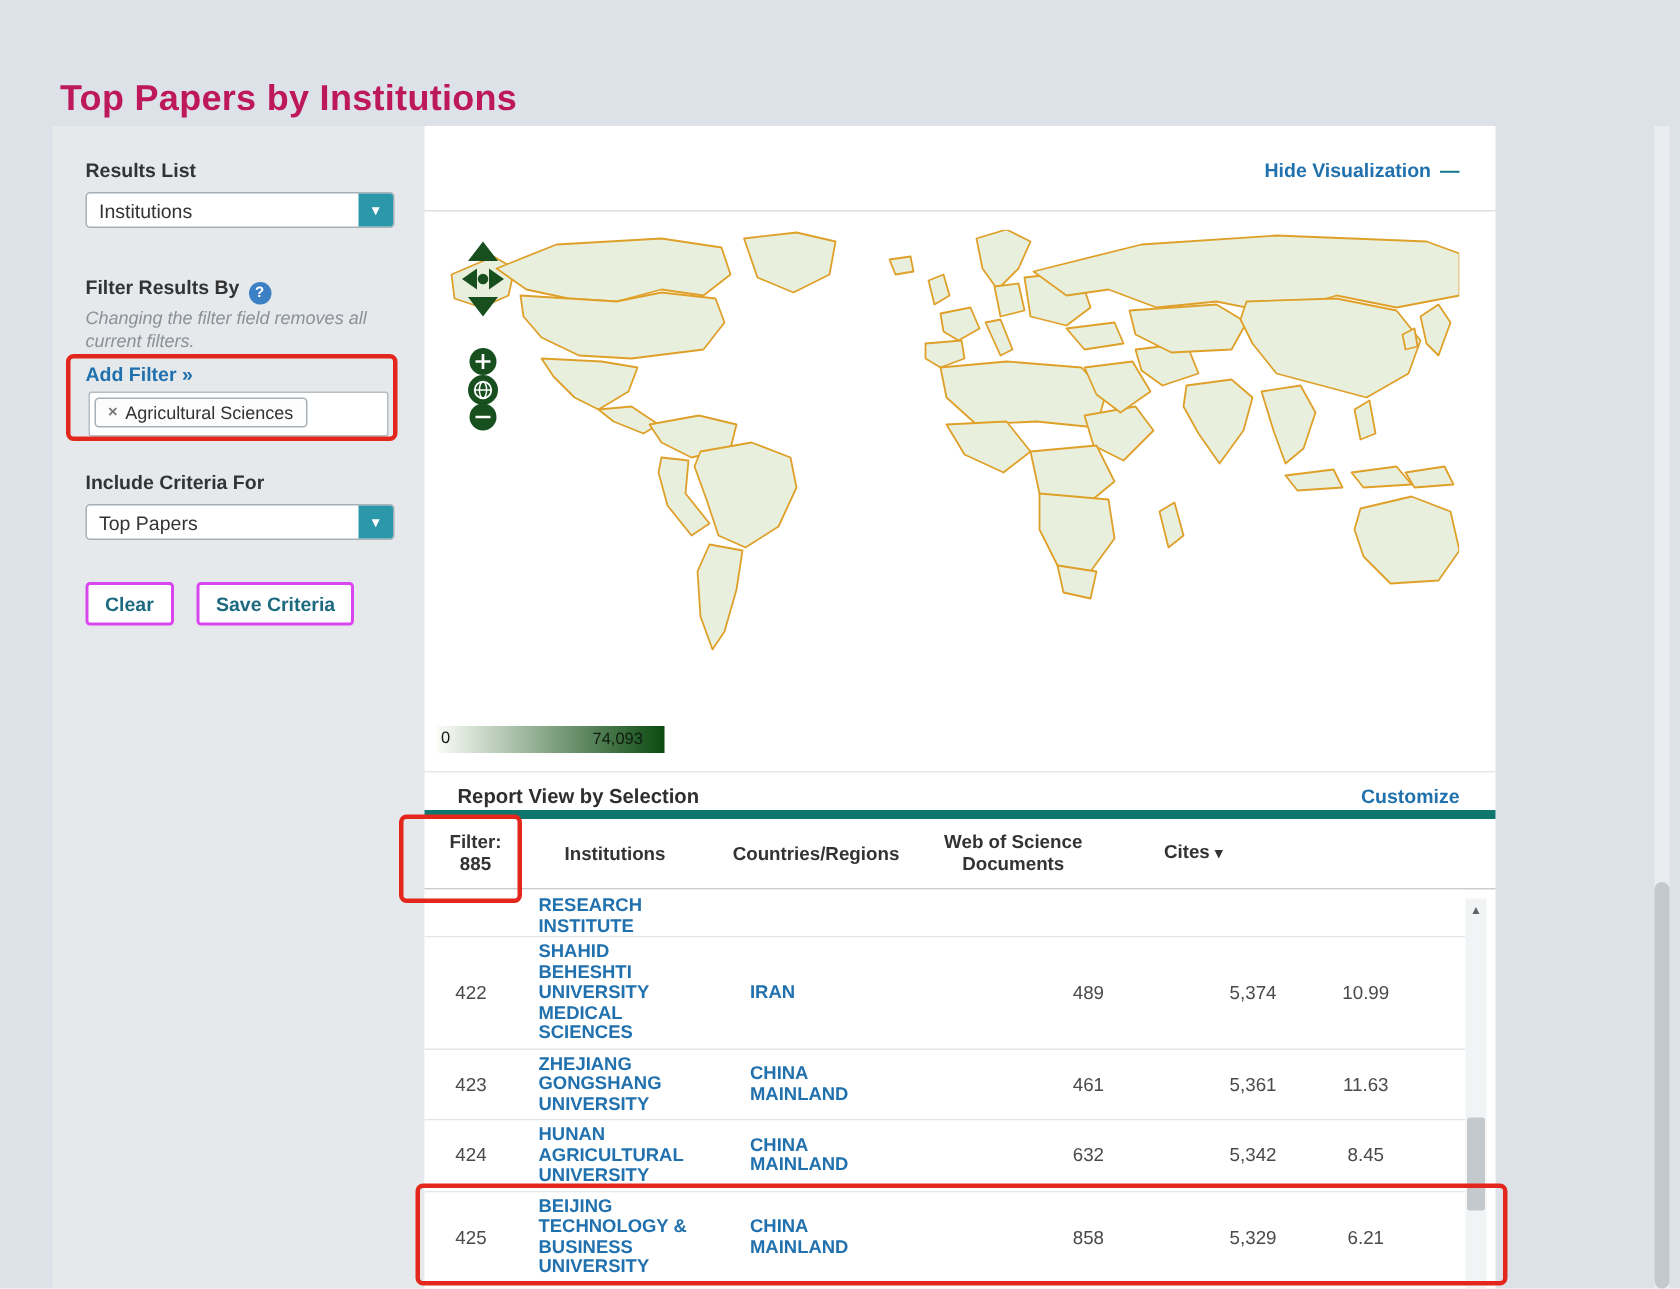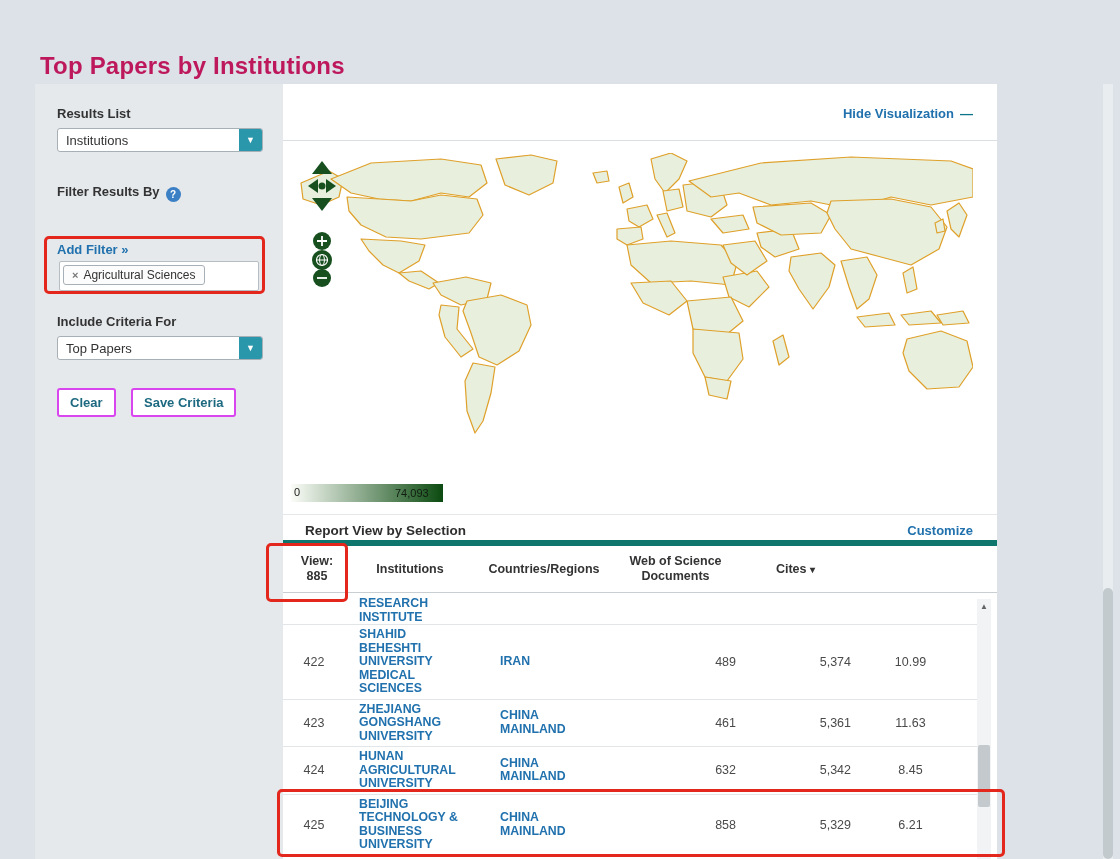--- a/index.html
+++ b/index.html
@@ -96,20 +96,21 @@
 <aside class="sidebar">
   <div class="sb-label lbl-results">Results List</div>
   <div class="dropdown dd1">
     <span class="val">Institutions</span>
     <span class="dbtn">▼</span>
   </div>
 
   <div class="sb-label lbl-filter">
     <span>Filter Results By</span><span class="help-icon">?</span>
   </div>
+  <div class="note">Changing the filter field removes all current filters.</div>
   <a class="add-filter">Add Filter »</a>
   <div class="filter-field">
     <span class="tag">
       <span class="x">×</span>
       <span>Agricultural Sciences</span>
     </span>
   </div>
 
   <div class="sb-label lbl-include">Include Criteria For</div>
   <div class="dropdown dd2">
@@ -196,21 +197,21 @@
     <span class="legend-max">74,093</span>
   </div>
 
   <div class="report-header">
     <div class="report-title">Report View by Selection</div>
     <a class="customize">Customize</a>
   </div>
 
   <div class="thead">
     <div class="hc h-total">
-      <span>View:</span>
+      <span>Filter:</span>
       <span>885</span>
     </div>
     <div class="hc h-inst">Institutions</div>
     <div class="hc h-country">Countries/Regions</div>
     <div class="hc h-docs">Web of Science Documents</div>
     <div class="hc h-cites">
       <span><span>Cites</span> <span class="caret">▾</span></span>
     </div>
   </div>
 

